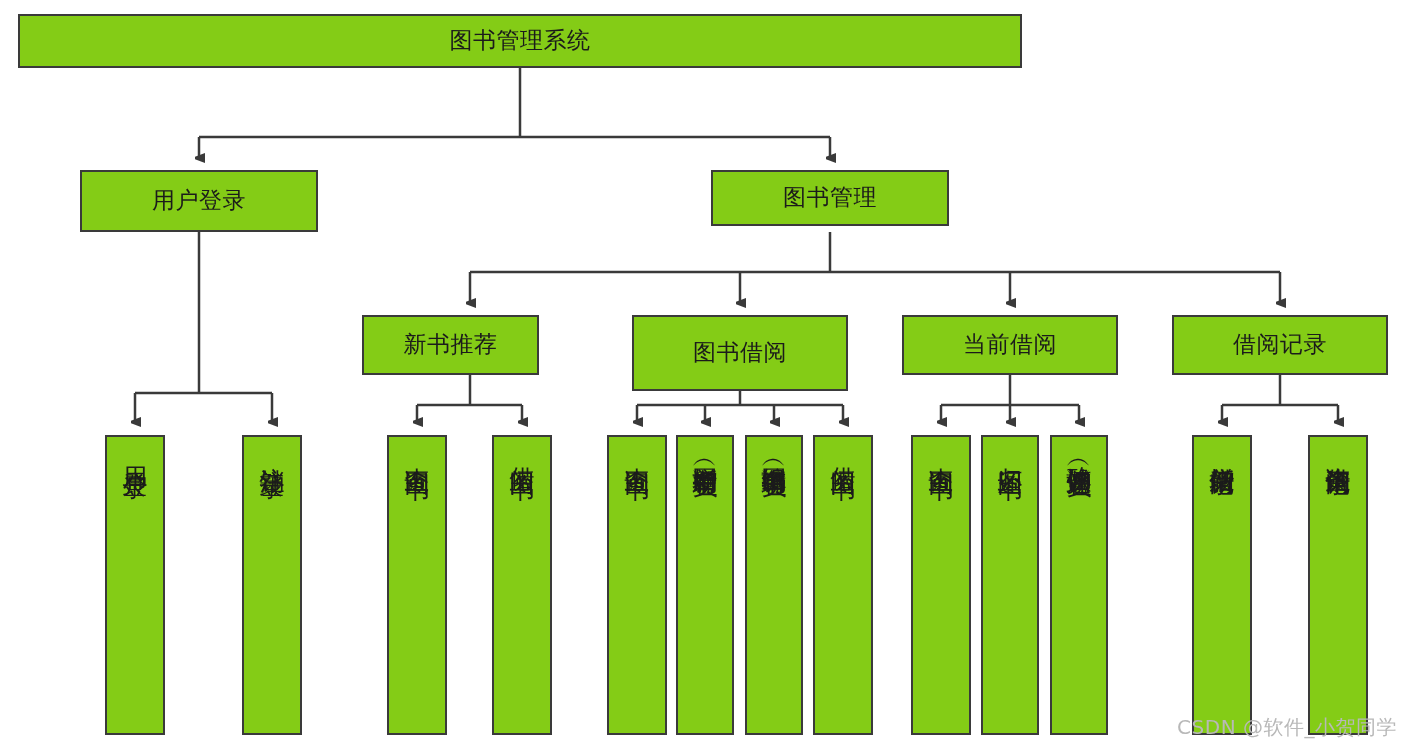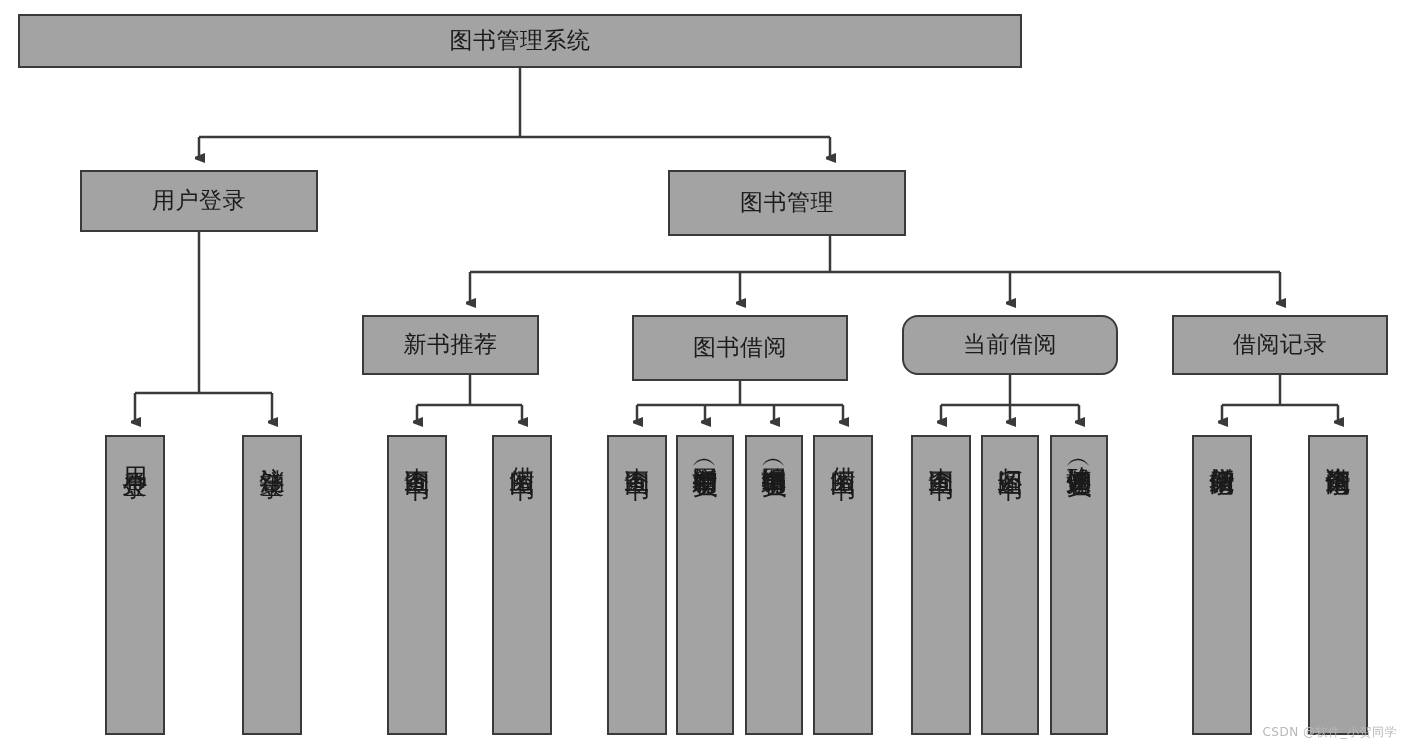--- a/index.html
+++ b/index.html
@@ -23,21 +23,21 @@
     left: 0;
     top: 0;
     width: 1405px;
     height: 747px;
     pointer-events: none;
   }
   .node {
     position: absolute;
     box-sizing: border-box;
     border: 2.5px solid #3a3a3a;
-    background: #a3a3a3;
+    background: #84cc16;
     display: flex;
     align-items: center;
     justify-content: center;
     color: #1b1b1b;
   }
   .node .lbl {
     display: block;
     text-align: center;
     line-height: 1.12;
     white-space: pre;
@@ -65,21 +65,21 @@
     line-height: 1;
   }
   .node.vert.tall .lbl {
     font-size: 25px;
     letter-spacing: 1px;
   }
   #watermark {
     position: absolute;
     right: 8px;
     bottom: 6px;
-    font-size: 12px;
+    font-size: 20px;
     color: #b8b8b8;
     letter-spacing: 0.5px;
     white-space: nowrap;
     user-select: none;
   }
 </style>
 </head>
 <body>
 
 <div id="canvas">
@@ -134,31 +134,31 @@
     </g>
   </svg>
 
   <div class="node horiz root" style="left:18px; top:14px; width:1004px; height:54px;">
     <span class="lbl">图书管理系统</span>
   </div>
 
   <div class="node horiz" style="left:80px; top:170px; width:238px; height:62px;">
     <span class="lbl">用户登录</span>
   </div>
-  <div class="node horiz" style="left:668px; top:170px; width:238px; height:66px;font-family:Liberation Serif, serif;">
+  <div class="node horiz" style="left:711px; top:170px; width:238px; height:56px;font-family:Liberation Serif, serif;">
     <span class="lbl">图书管理</span>
   </div>
 
   <div class="node horiz" style="left:362px; top:315px; width:177px; height:60px;">
     <span class="lbl">新书推荐</span>
   </div>
-  <div class="node horiz" style="left:632px; top:315px; width:216px; height:66px;">
+  <div class="node horiz" style="left:632px; top:315px; width:216px; height:76px;">
     <span class="lbl">图书借阅</span>
   </div>
-  <div class="node horiz" style="left:902px; top:315px; width:216px; height:60px;border-radius:16px;">
+  <div class="node horiz" style="left:902px; top:315px; width:216px; height:60px;">
     <span class="lbl">当前借阅</span>
   </div>
   <div class="node horiz" style="left:1172px; top:315px; width:216px; height:60px;justify-content:center;">
     <span class="lbl">借阅记录</span>
   </div>
 
   <div class="node vert" style="left:105px; top:435px; width:60px; height:300px;">
     <span class="lbl">用户登录</span>
   </div>
   <div class="node vert" style="left:242px; top:435px; width:60px; height:300px;">

